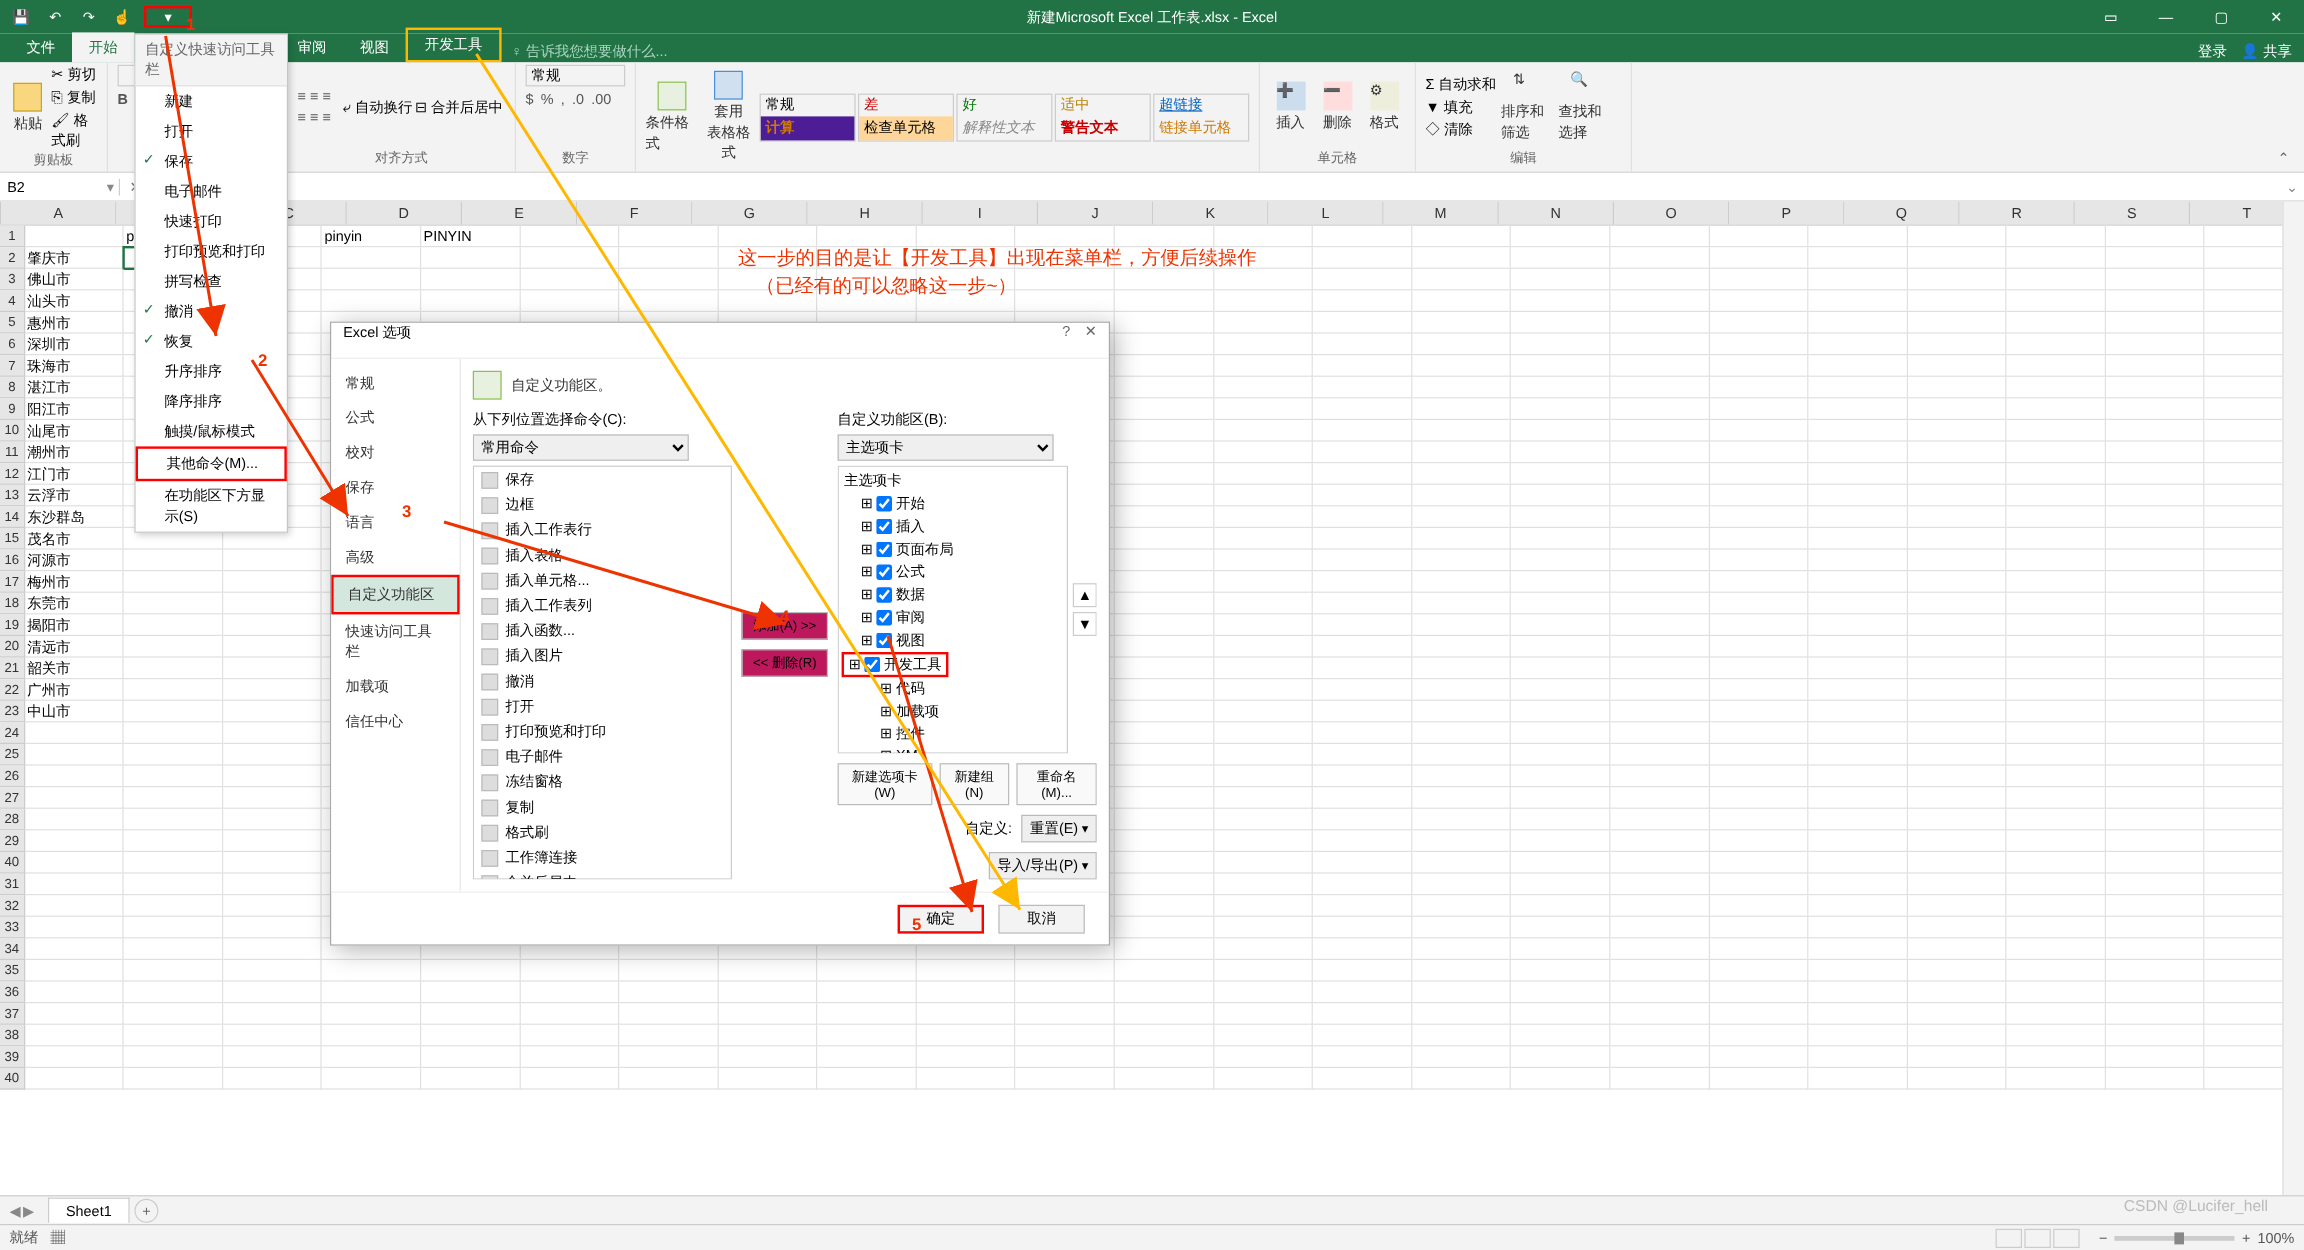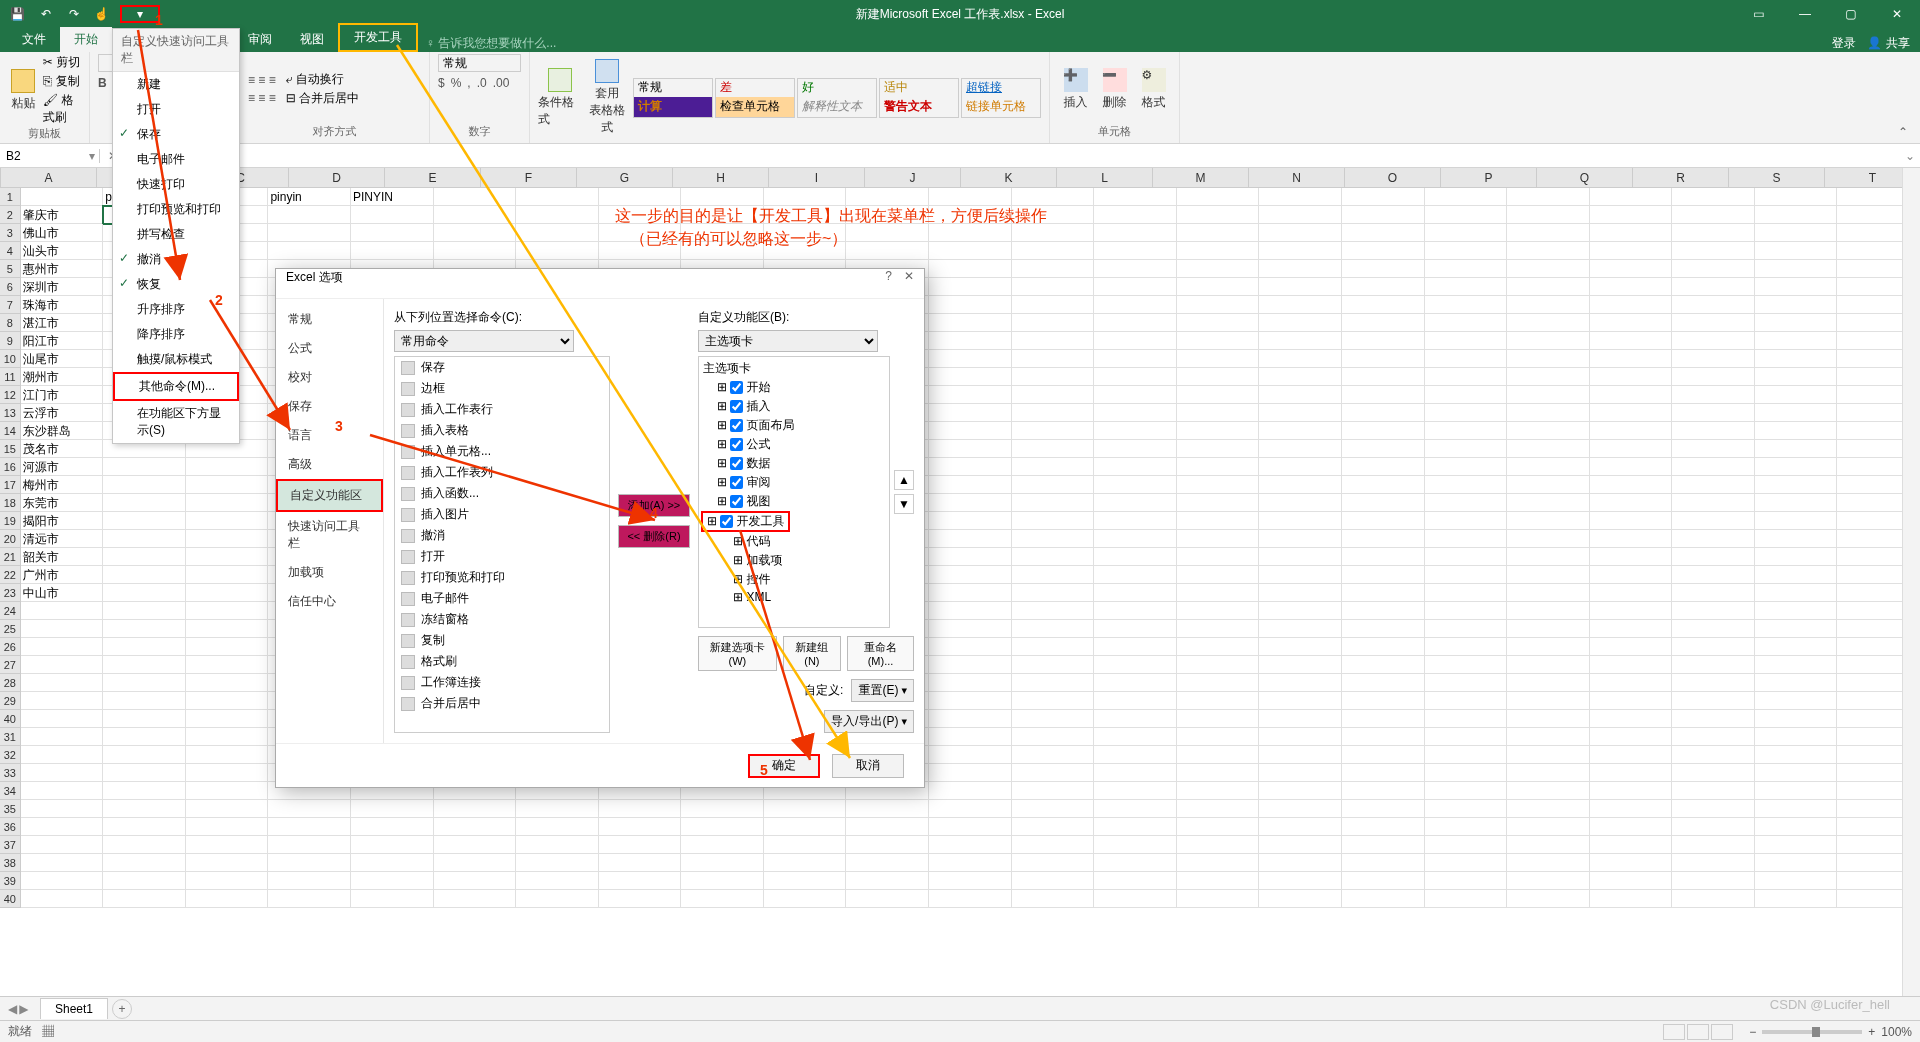--- a/index.html
+++ b/index.html
@@ -188,21 +188,21 @@
         </div>
     </div>
     <div class="rgroup-label">字体</div>
   </div>
   <div class="rgroup" style="width:190px">
     <div class="rbody" style="gap:10px">
       <div style="display:flex;flex-direction:column;gap:4px;color:#555">
         <div>≡ ≡ ≡</div>
           <div>≡ ≡ ≡</div>
       </div>
-      <div style="display:flex;flex-direction:column;gap:2px;font-size:11px">
+      <div style="display:flex;flex-direction:row;gap:2px;font-size:11px">
         <div>⤶ <span>自动换行</span></div>
         <div>⊟ <span>合并后居中</span></div>
       </div>
     </div>
     <div class="rgroup-label">对齐方式</div>
   </div>
   <div class="rgroup" style="width:100px">
     <div class="rbody" style="flex-direction:column;align-items:stretch;gap:4px">
       <div style="border:1px solid #ccc;height:18px;padding-left:4px">常规</div>
       <div style="display:flex;gap:6px;color:#555">
@@ -260,20 +260,38 @@
           <div class="ico-lg" style="background:#fdd">➖</div>
           <span>删除</span>
         </div>
       <div class="rbtn-lg">
           <div class="ico-lg" style="background:#eed">⚙</div>
           <span>格式</span>
         </div>
     </div>
     <div class="rgroup-label">单元格</div>
   </div>
+  <div class="rgroup" style="width:180px">
+    <div class="rbody">
+      <div style="display:flex;flex-direction:column;gap:2px;font-size:11px">
+        <div>Σ <span>自动求和</span></div>
+        <div>▼ <span>填充</span></div>
+        <div>◇ <span>清除</span></div>
+      </div>
+      <div class="rbtn-lg">
+          <div class="ico-lg">⇅</div>
+          <span>排序和筛选</span>
+        </div>
+      <div class="rbtn-lg">
+          <div class="ico-lg">🔍</div>
+          <span>查找和选择</span>
+        </div>
+    </div>
+    <div class="rgroup-label">编辑</div>
+  </div>
   <div class="collapse-ribbon">⌃</div>
 </div>
 
 <div class="fbar-row">
   <div class="namebox">
       <span>B2</span>
       <span style="color:#888">▾</span>
     </div>
   <div class="fx">✕ ✓ <i>fx</i></div>
   <div class="fbar"></div>
@@ -1386,20 +1404,24 @@
         <div>校对</div>
         <div>保存</div>
         <div>语言</div>
         <div>高级</div>
         <div class="sel">自定义功能区</div>
         <div>快速访问工具栏</div>
         <div>加载项</div>
         <div>信任中心</div>
       </div>
     <div class="dlg-main">
+      <div class="dlg-header">
+          <div style="width:24px;height:24px;background:#e8f0e0;border:1px solid #8bc34a"></div>
+          <span>自定义功能区。</span>
+        </div>
       <div class="dlg-cols">
         <div class="cmd-col">
           <div>从下列位置选择命令(C):</div>
           <select class="combo"><option>常用命令</option></select>
           <div class="cmd-list" id="cmd-list">
               <div class="ci">
                 <span class="cico"></span>
                 <span>保存</span>
               </div>
               <div class="ci">

